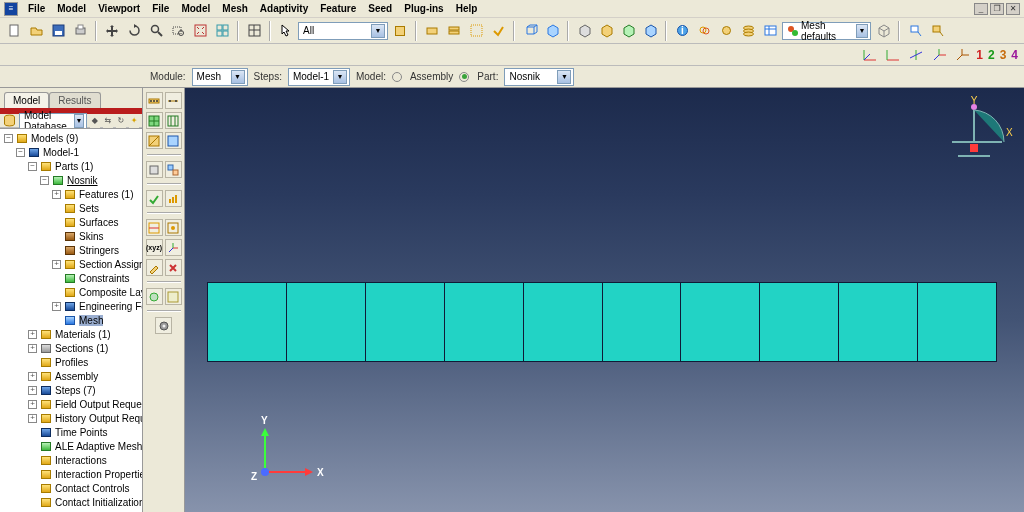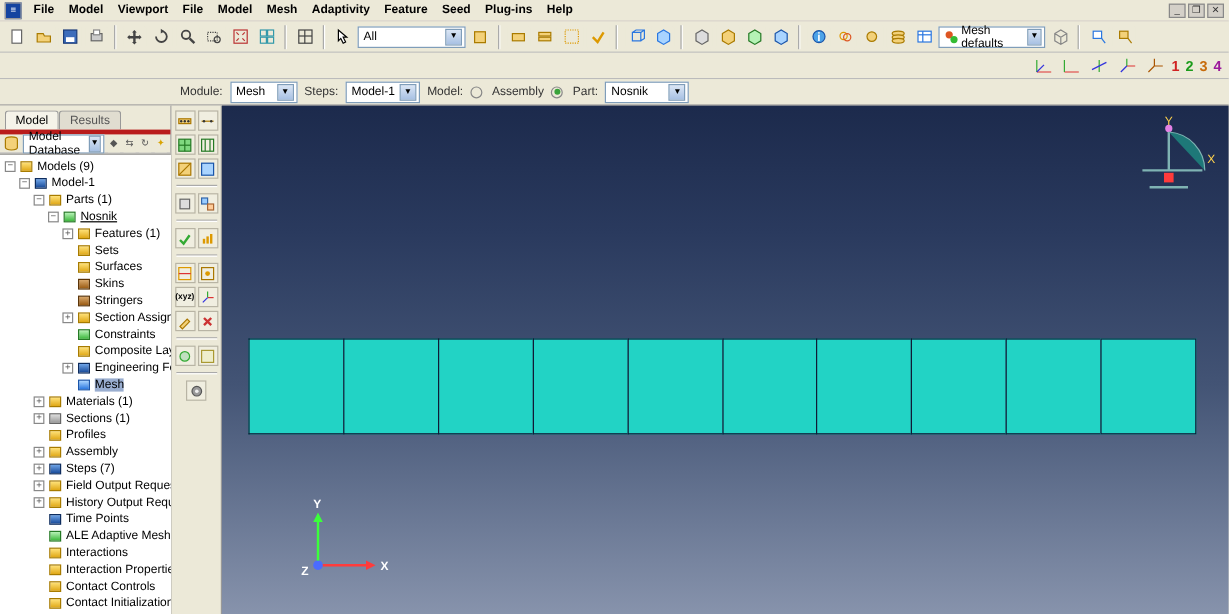--- a/index.html
+++ b/index.html
@@ -17,21 +17,21 @@
   .combo .arrow { width:14px; height:14px; background: linear-gradient(#dbe6f5,#a7c0e3); border:1px solid #7f9db9; margin-left:3px; display:flex; align-items:center; justify-content:center; font-size:7px;}
   .context-bar { height: 22px; background: #ece9d8; border-bottom: 1px solid #999; display:flex; align-items:center; padding-left:150px; gap:6px;}
   .context-bar label { color:#333; }
   .radio { width:10px; height:10px; border:1px solid #888; border-radius:50%; display:inline-block; vertical-align:middle; margin-right:2px; position:relative;}
   .radio.checked:after { content:""; width:5px; height:5px; background:#39a33a; border-radius:50%; position:absolute; top:1.5px; left:1.5px;}
   .main { display: flex; height: calc(512px - 18px - 26px - 22px - 22px); }
   .left { width: 143px; background:#ece9d8; border-right:1px solid #999; display:flex; flex-direction:column;}
   .tabs { height: 20px; display:flex; align-items:flex-end; padding: 2px 4px 0 4px; gap:0;}
   .tab { padding: 2px 8px; border:1px solid #999; border-bottom:none; background:#f5f3e9; border-top-left-radius:3px; border-top-right-radius:3px;}
   .tab.inactive { background:#e0ddd0; color:#555;}
-  .tree-toolbar { height:20px; border-top:4px solid #b91c1c; border-bottom:1px solid #bbb; display:flex; align-items:center; padding: 0 3px; gap:3px;}
+  .tree-toolbar { height:20px; border-top:6px solid #b91c1c; border-bottom:1px solid #bbb; display:flex; align-items:center; padding: 0 3px; gap:3px;}
   .tree-toolbar .combo { flex:1; height:16px;}
   .mini-btn { width:14px; height:14px; border:1px solid #ece9d8; display:flex; align-items:center; justify-content:center; font-size:8px; color:#555;}
   .tree { flex:1; overflow:auto; background:#fff; border-top:1px solid #999; padding: 2px 0;}
   .tree ul { list-style:none; }
   .tree li { white-space: nowrap; padding-left: 4px;}
   .node { display:flex; align-items:center; height:14px; gap:3px; padding-right:4px;}
   .tw { width:9px; height:9px; border:1px solid #888; display:flex; align-items:center; justify-content:center; font-size:8px; line-height:0; color:#555; flex-shrink:0;}
   .ind { width:9px; display:inline-block; flex-shrink:0;}
   .node-icon { width:12px; height:11px; flex-shrink:0; display:flex; align-items:center; justify-content:center;}
   .node-label.sel { background:#9aaed0; }

